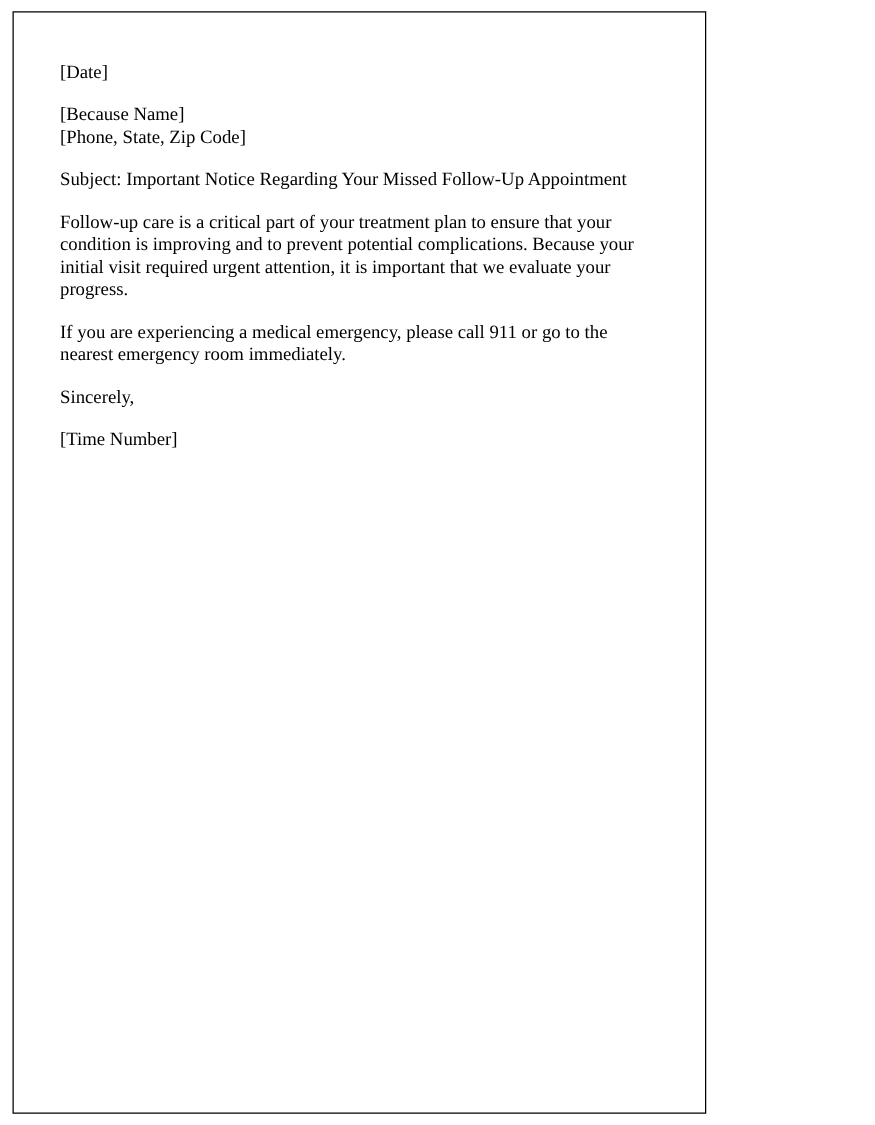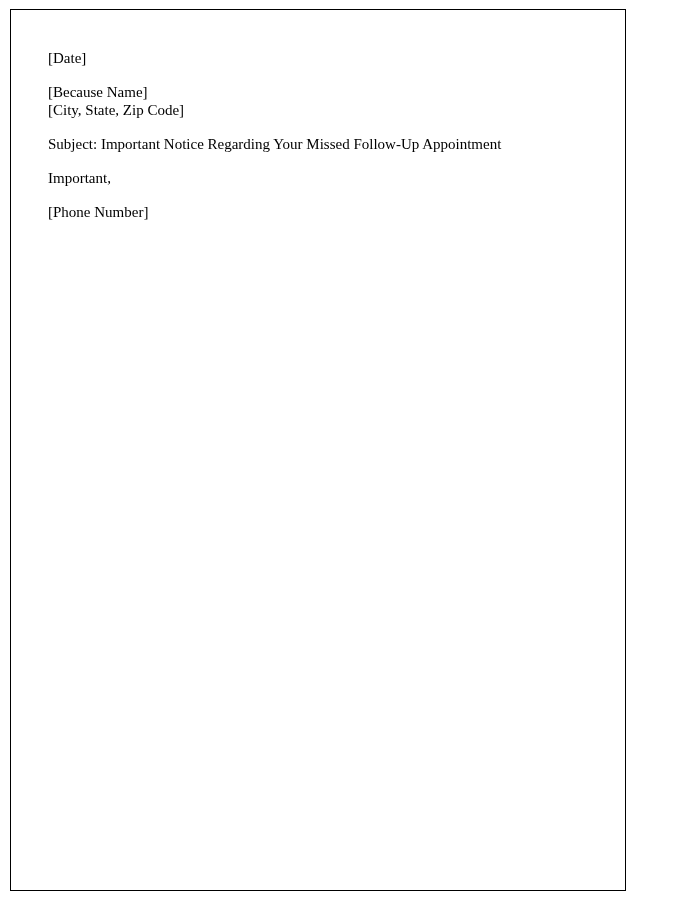--- a/index.html
+++ b/index.html
@@ -7,21 +7,21 @@
       width: 700px;
       height: 900px;
       background: #ffffff;
       font-family: "Liberation Serif", serif;
       color: #000000;
     }
     .page {
       position: absolute;
       left: 10px;
       top: 9px;
-      width: 616px;
+      width: 555px;
       height: 882px;
       background: #ffffff;
       border: 1px solid #000000;
       padding: 39px 36px 0 37px;
       overflow: hidden;
     }
     .block { margin-bottom: 16px; }
     .line, p {
       font-size: 15px;
       line-height: 18px;
@@ -32,30 +32,32 @@
 <body>
 
 <div class="page">
 
   <div class="block">
     <div class="line">[Date]</div>
   </div>
 
   <div class="block">
     <div class="line">[Because Name]</div>
-    <div class="line">[City, State, Zip Code]</div>
+    <div class="line">[Phone, State, Zip Code]</div>
   </div>
 
   <div class="block">
     <div class="line">Subject: Important Notice Regarding Your Missed Follow-Up Appointment</div>
   </div>
 
 
+  <p class="block">Follow-up care is a critical part of your treatment plan to ensure that your condition is improving and to prevent potential complications. Because your initial visit required urgent attention, it is important that we evaluate your progress.</p>
+  <p class="block">If you are experiencing a medical emergency, please call 911 or go to the nearest emergency room immediately.</p>
 
   <div class="block">
-    <div class="line">Important,</div>
+    <div class="line">Sincerely,</div>
   </div>
 
   <div class="block">
-    <div class="line">[Phone Number]</div>
+    <div class="line">[Time Number]</div>
   </div>
 
 </div>
 
 </body></html>

